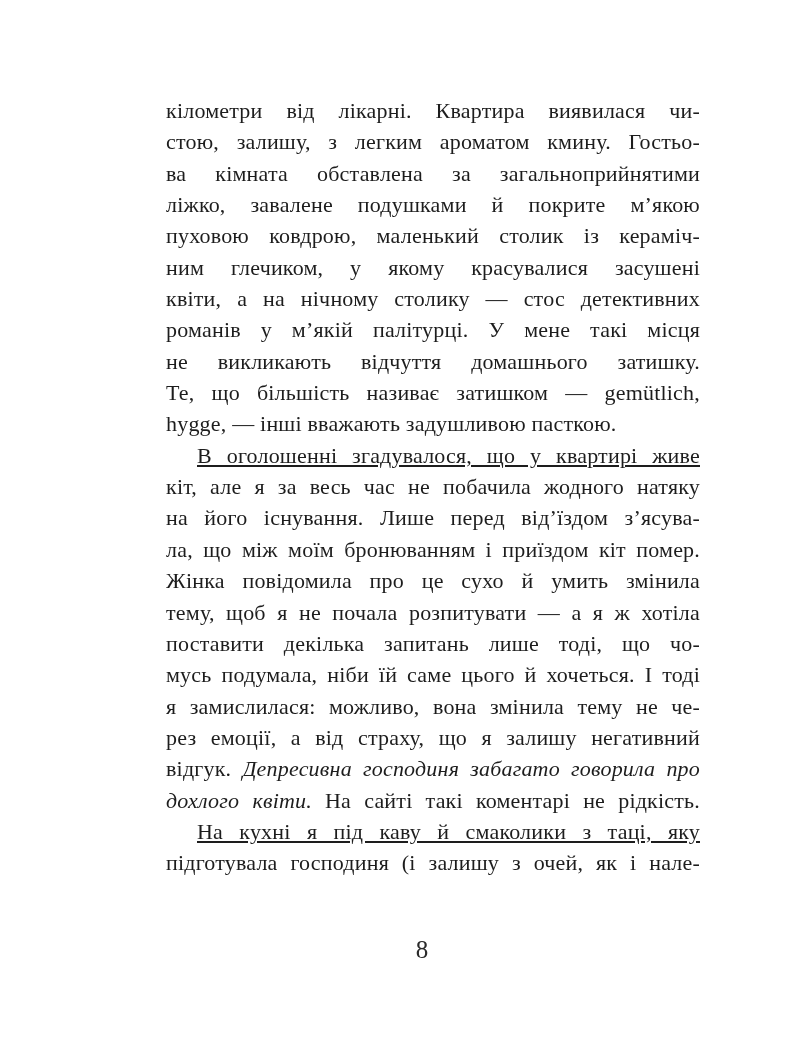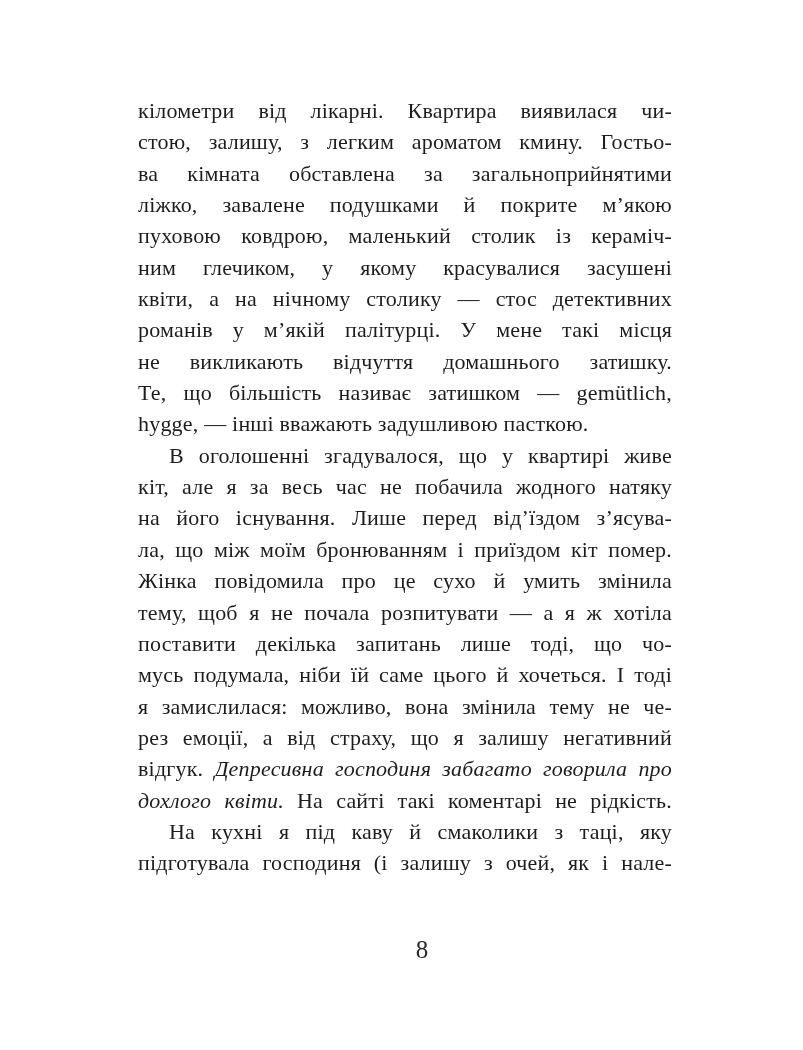--- a/index.html
+++ b/index.html
@@ -10,40 +10,41 @@
   .page {
     position: relative;
     width: 803px;
     height: 1050px;
     background: #ffffff;
     overflow: hidden;
     font-family: "Liberation Serif", "DejaVu Serif", serif;
   }
   .text-block {
     position: absolute;
-    left: 138px;
+    left: 166px;
     top: 95px;
     width: 534px;
   }
   .line {
     font-size: 22px;
     line-height: 31.35px;
     height: 31.35px;
     color: #1d1d1d;
     text-align: justify;
     text-align-last: justify;
     overflow: hidden;
     letter-spacing: 0.2px;
   }
   .line.no-justify {
     text-align: left;
     text-align-last: left;
   }
   .line.indent {
     text-indent: 31px;
+    text-decoration: underline;
   }
   .seg-italic {
     font-style: italic;
   }
   .page-number {
     position: absolute;
     left: 155px;
     top: 936px;
     width: 534px;
     text-align: center;

